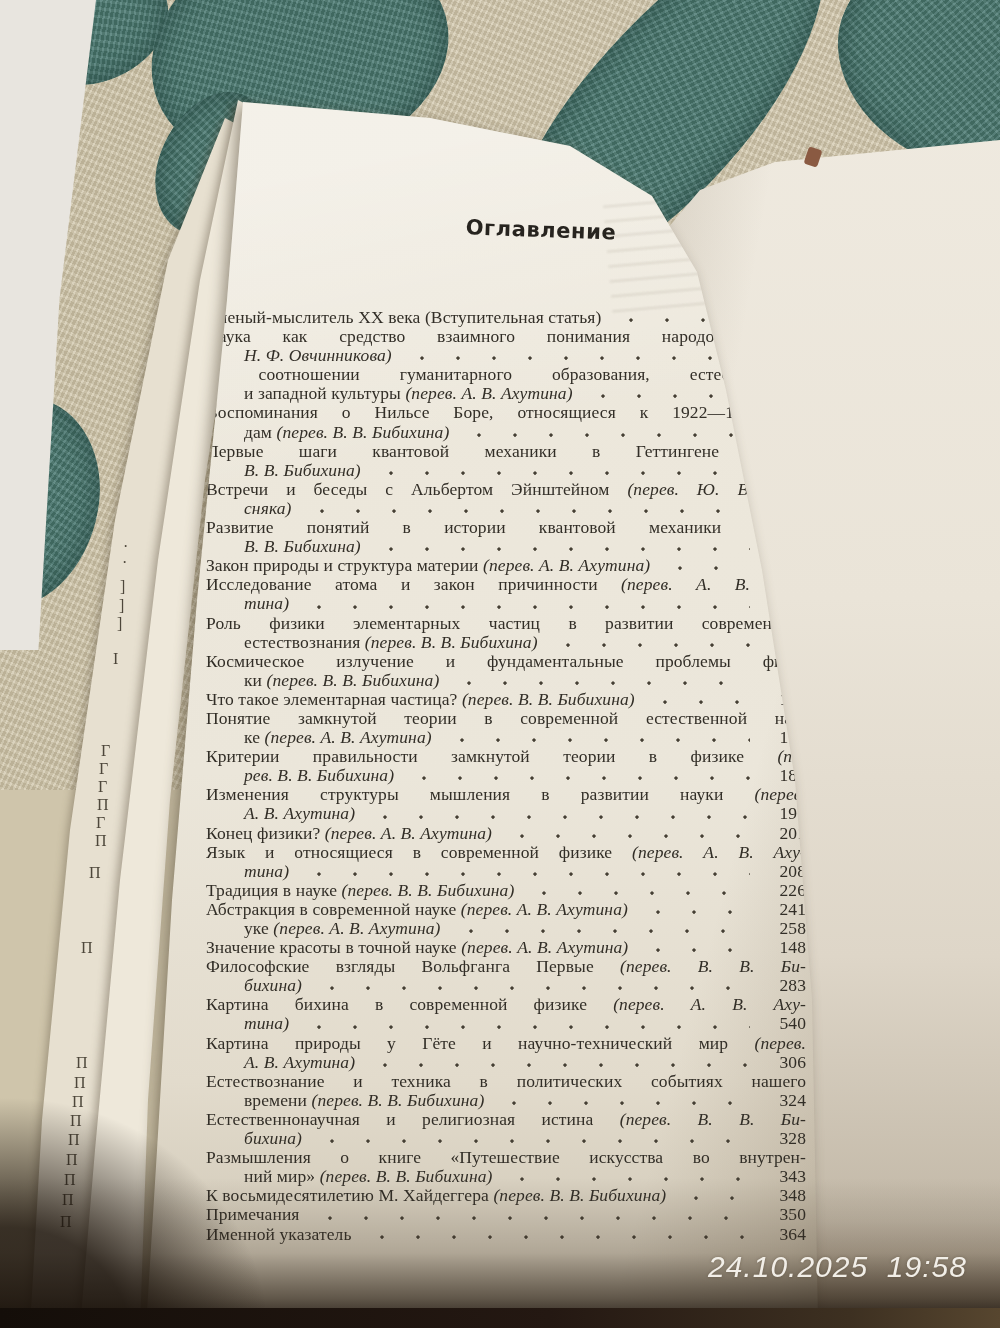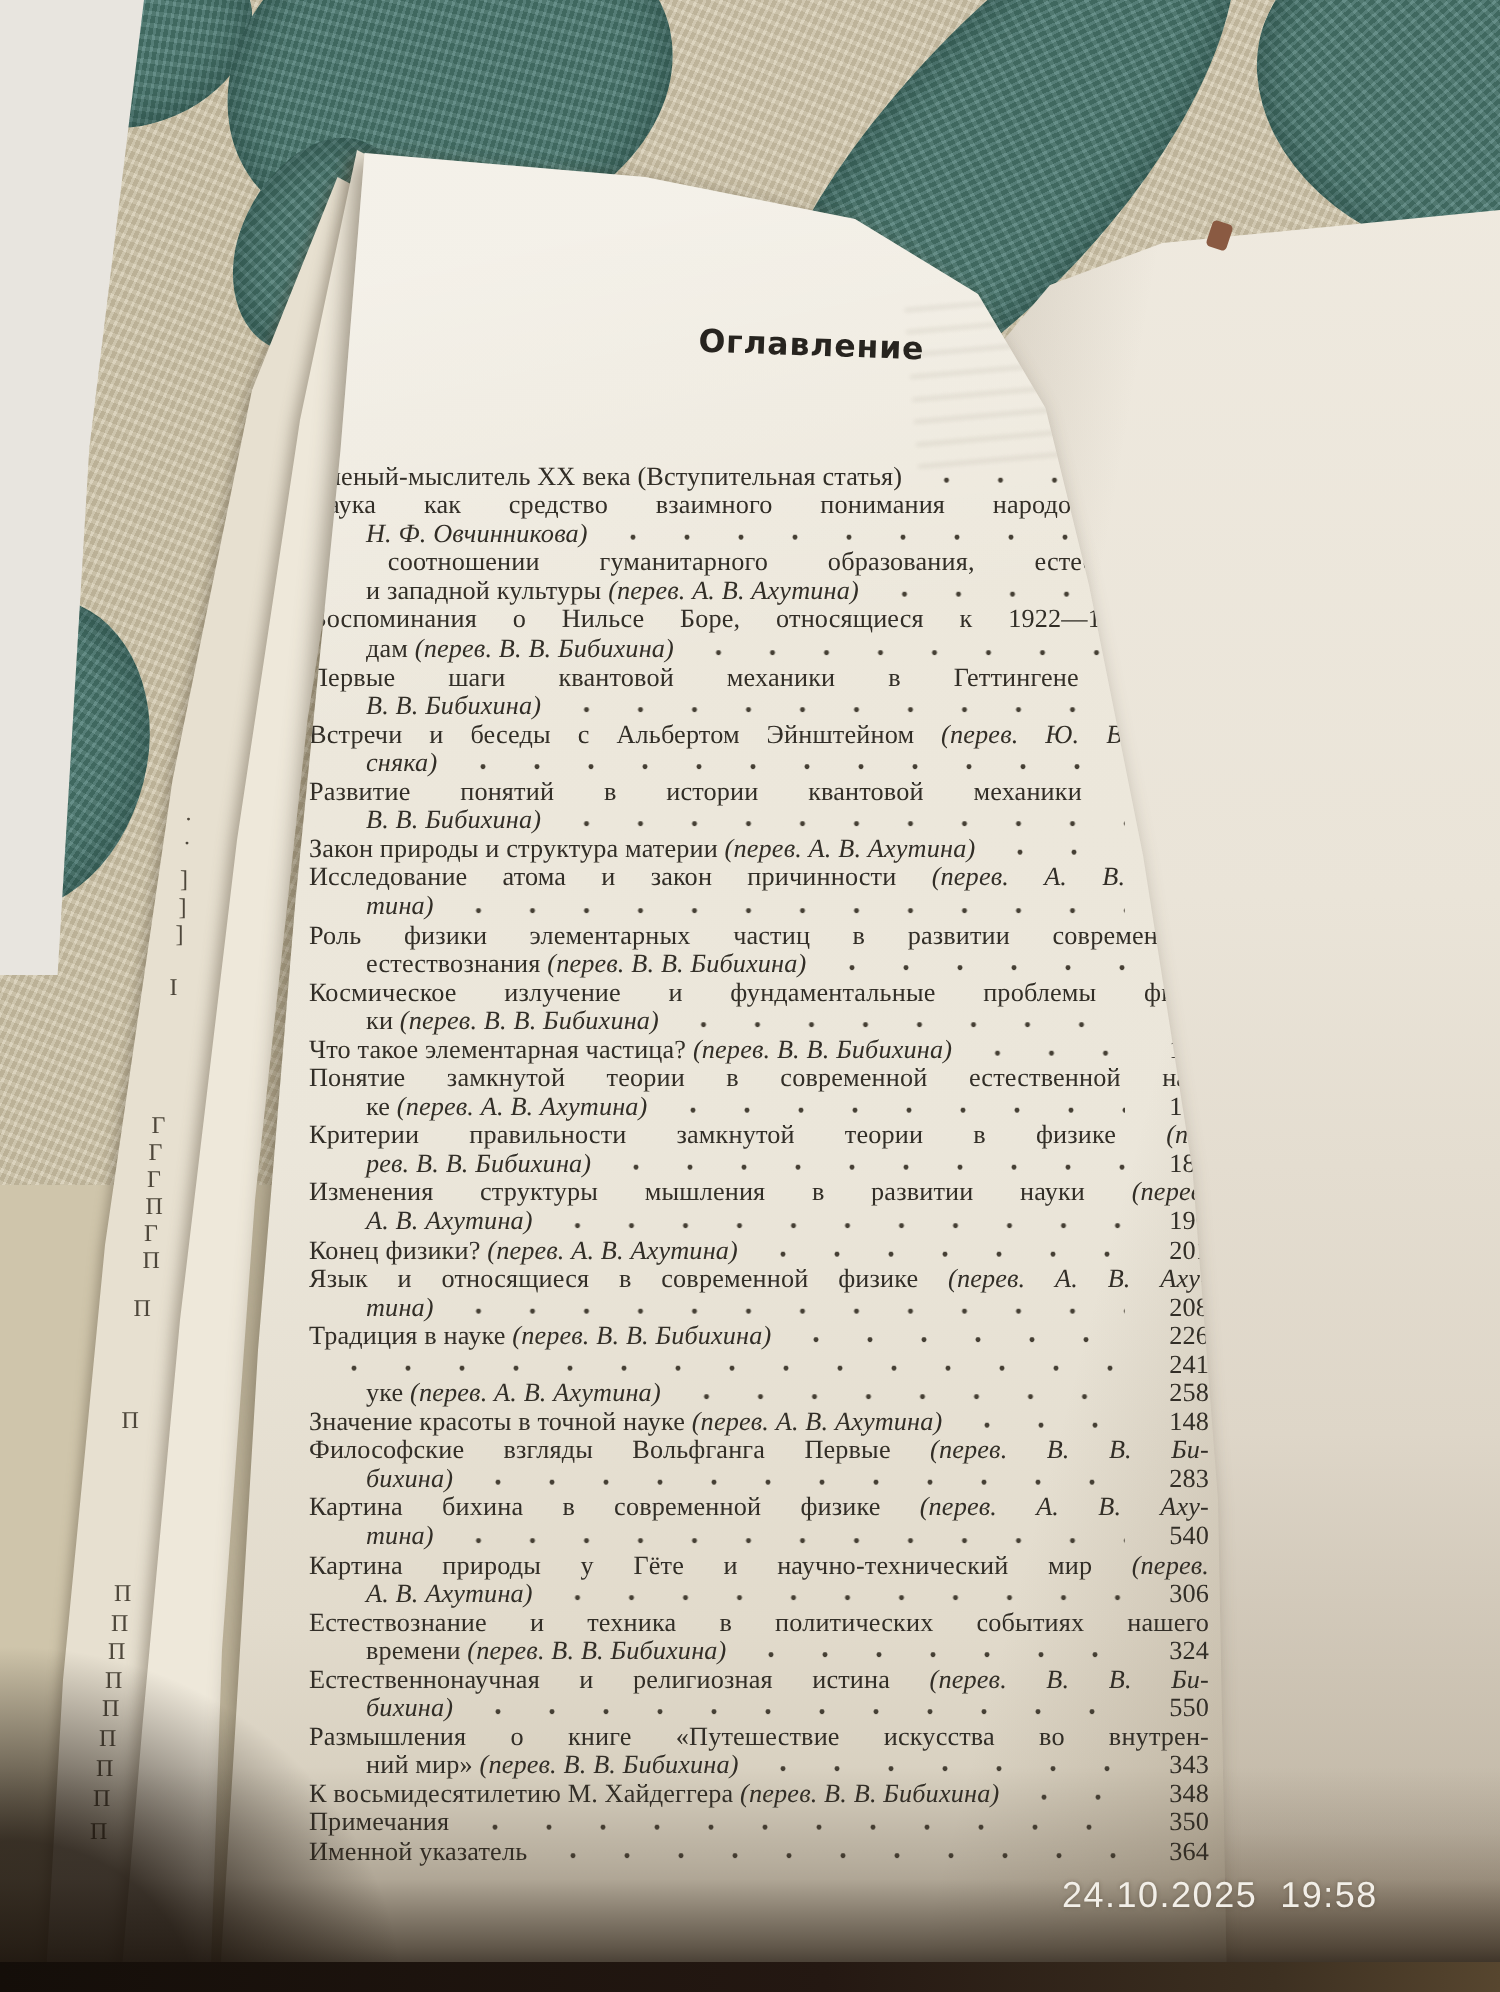--- a/index.html
+++ b/index.html
@@ -71,22 +71,22 @@
     background-size:36px 13px;background-repeat:repeat-x;}
   .pg{flex:0 0 46px;width:46px;text-align:right;}
   
   .fade-bottom{position:absolute;left:0;bottom:0;width:1000px;height:150px;pointer-events:none;
     background:linear-gradient(to bottom, rgba(58,44,30,0) 0%, rgba(58,44,30,0.22) 50%, rgba(35,25,15,0.62) 80%, rgba(18,11,6,0.92) 100%);}
   .corner-dark-left{position:absolute;left:-60px;bottom:-60px;width:340px;height:300px;pointer-events:none;
     background:radial-gradient(ellipse at 20% 85%, rgba(24,16,9,0.80) 0 32%, rgba(24,16,9,0) 68%);}
   .bottom-band{position:absolute;left:0;bottom:0;width:1000px;height:20px;pointer-events:none;
     background:linear-gradient(to right,#140e09,#241812 55%,#3d3021 85%,#57462f);}
   .timestamp{position:absolute;left:708px;top:1250px;white-space:pre;
-    font-family:"Liberation Sans","DejaVu Sans",sans-serif;font-size:24px;letter-spacing:1px;
-    color:rgba(246,243,236,0.97);text-shadow:0 0 3px rgba(60,45,30,0.35);}
+    font-family:"Liberation Sans","DejaVu Sans",sans-serif;font-size:30px;letter-spacing:1px;
+    color:rgba(246,243,236,0.97);text-shadow:0 0 3px rgba(60,45,30,0.35);font-style:italic;}
 </style>
 </head>
 <body>
 
 <div class="photo">
 
   <div class="fabric-top knitted"></div>
   <div class="fabric-left knitted"></div>
   <div class="blob blob-1 knitted"></div>
   <div class="blob blob-2 knitted"></div>
@@ -270,20 +270,21 @@
           </div>
           <div class="entry">
             <div class="line last">
               <span class="txt"><span>Традиция в науке </span><span class="it">(перев. В. В. Бибихина)</span></span>
               <span class="dots"></span>
               <span class="pg">226</span>
             </div>
           </div>
           <div class="entry">
             <div class="line last">
+              <span class="txt"><span>Абстракция в современной науке </span><span class="it">(перев. А. В. Ахутина)</span></span>
               <span class="dots"></span>
               <span class="pg">241</span>
             </div>
           </div>
           <div class="entry">
             <div class="line cont last">
               <span class="txt"><span>уке </span><span class="it">(перев. А. В. Ахутина)</span></span>
               <span class="dots"></span>
               <span class="pg">258</span>
             </div>
@@ -325,21 +326,21 @@
               <span class="txt"><span>времени </span><span class="it">(перев. В. В. Бибихина)</span></span>
               <span class="dots"></span>
               <span class="pg">324</span>
             </div>
           </div>
           <div class="entry">
             <div class="line fill"><span class="txt"><span>Естественнонаучная и религиозная истина </span><span class="it">(перев. В. В. Би-</span></span></div>
             <div class="line cont last">
               <span class="txt"><span class="it">бихина)</span></span>
               <span class="dots"></span>
-              <span class="pg">550</span>
+              <span class="pg">328</span>
             </div>
           </div>
           <div class="entry">
             <div class="line fill"><span class="txt"><span>Размышления о книге «Путешествие искусства во внутрен-</span></span></div>
             <div class="line cont last">
               <span class="txt"><span>ний мир» </span><span class="it">(перев. В. В. Бибихина)</span></span>
               <span class="dots"></span>
               <span class="pg">343</span>
             </div>
           </div>

